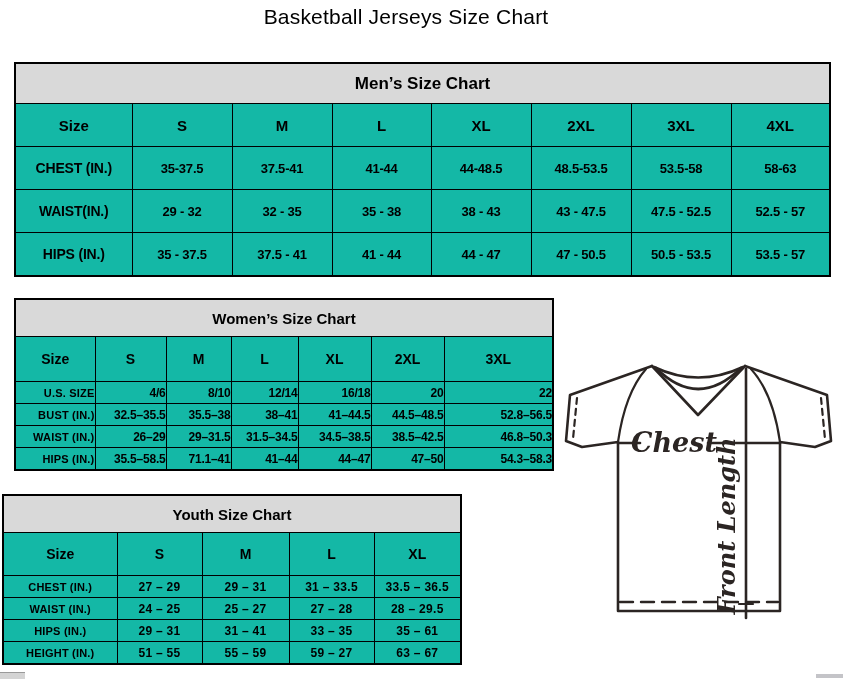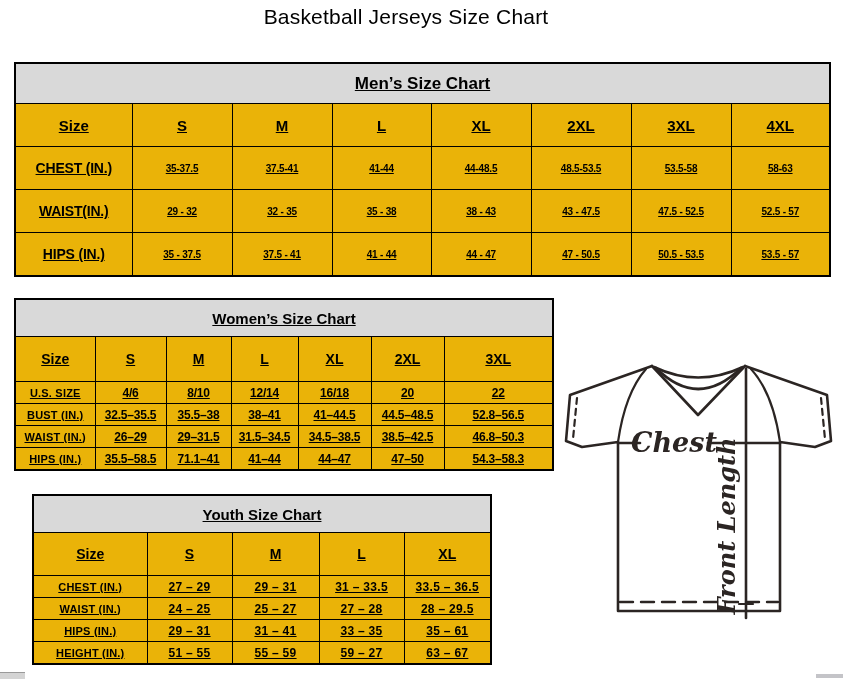--- a/index.html
+++ b/index.html
@@ -4,39 +4,39 @@
 <style>
   html,body{margin:0;padding:0;}
   body{
     width:843px;height:679px;position:relative;background:#ffffff;overflow:hidden;
     font-family:"Liberation Sans",sans-serif;color:#000;
   }
   .page-title{
     position:absolute;top:5px;left:0;width:812px;text-align:center;
     font-size:21px;font-weight:normal;letter-spacing:0.2px;
   }
-  table{border-collapse:collapse;table-layout:fixed;position:absolute;background:#eab308;text-decoration:underline;}
+  table{border-collapse:collapse;table-layout:fixed;position:absolute;background:#14b8a6;}
   table, td, th{border:1px solid #000;}
   table{border-width:2px;}
   th,td{text-align:center;vertical-align:middle;font-weight:bold;padding:0;overflow:hidden;}
   .bar th{background:#d9d9d9;border-bottom:1px solid #000;}
   
   #mens{left:14px;top:62px;width:815px;}
   #mens .bar th{height:39px;font-size:17px;}
   #mens .sizerow th{height:42px;font-size:15px;}
-  #mens td{height:42px;font-size:10px;letter-spacing:-0.2px;}
+  #mens td{height:42px;font-size:13px;letter-spacing:-0.2px;}
   #mens td.rowlabel{font-size:14px;}
   
   #womens{left:14px;top:298px;width:538px;}
   #womens .bar th{height:36px;font-size:15px;}
   #womens .sizerow th{height:44px;font-size:14px;}
-  #womens td{height:21px;font-size:12px;letter-spacing:-0.2px;}
+  #womens td{height:21px;font-size:12px;letter-spacing:-0.2px;text-align:right;}
   #womens td.rowlabel{font-size:11px;letter-spacing:0.2px;}
   
-  #youth{left:32px;top:494px;width:458px;padding-left:44px;}
+  #youth{left:2px;top:494px;width:458px;padding-left:44px;}
   #youth .bar th{height:36px;font-size:15px;}
   #youth .sizerow th{height:42px;font-size:14px;}
   #youth td{height:21px;font-size:12px;letter-spacing:0.3px;}
   #youth td.rowlabel{font-size:11px;letter-spacing:0.2px;}
   
   .jersey{position:absolute;left:556px;top:358px;width:287px;height:272px;}
   .jersey text{
     font-family:"DejaVu Serif","Liberation Serif",serif;
     font-style:italic;font-weight:bold;fill:#2b2523;
   }

